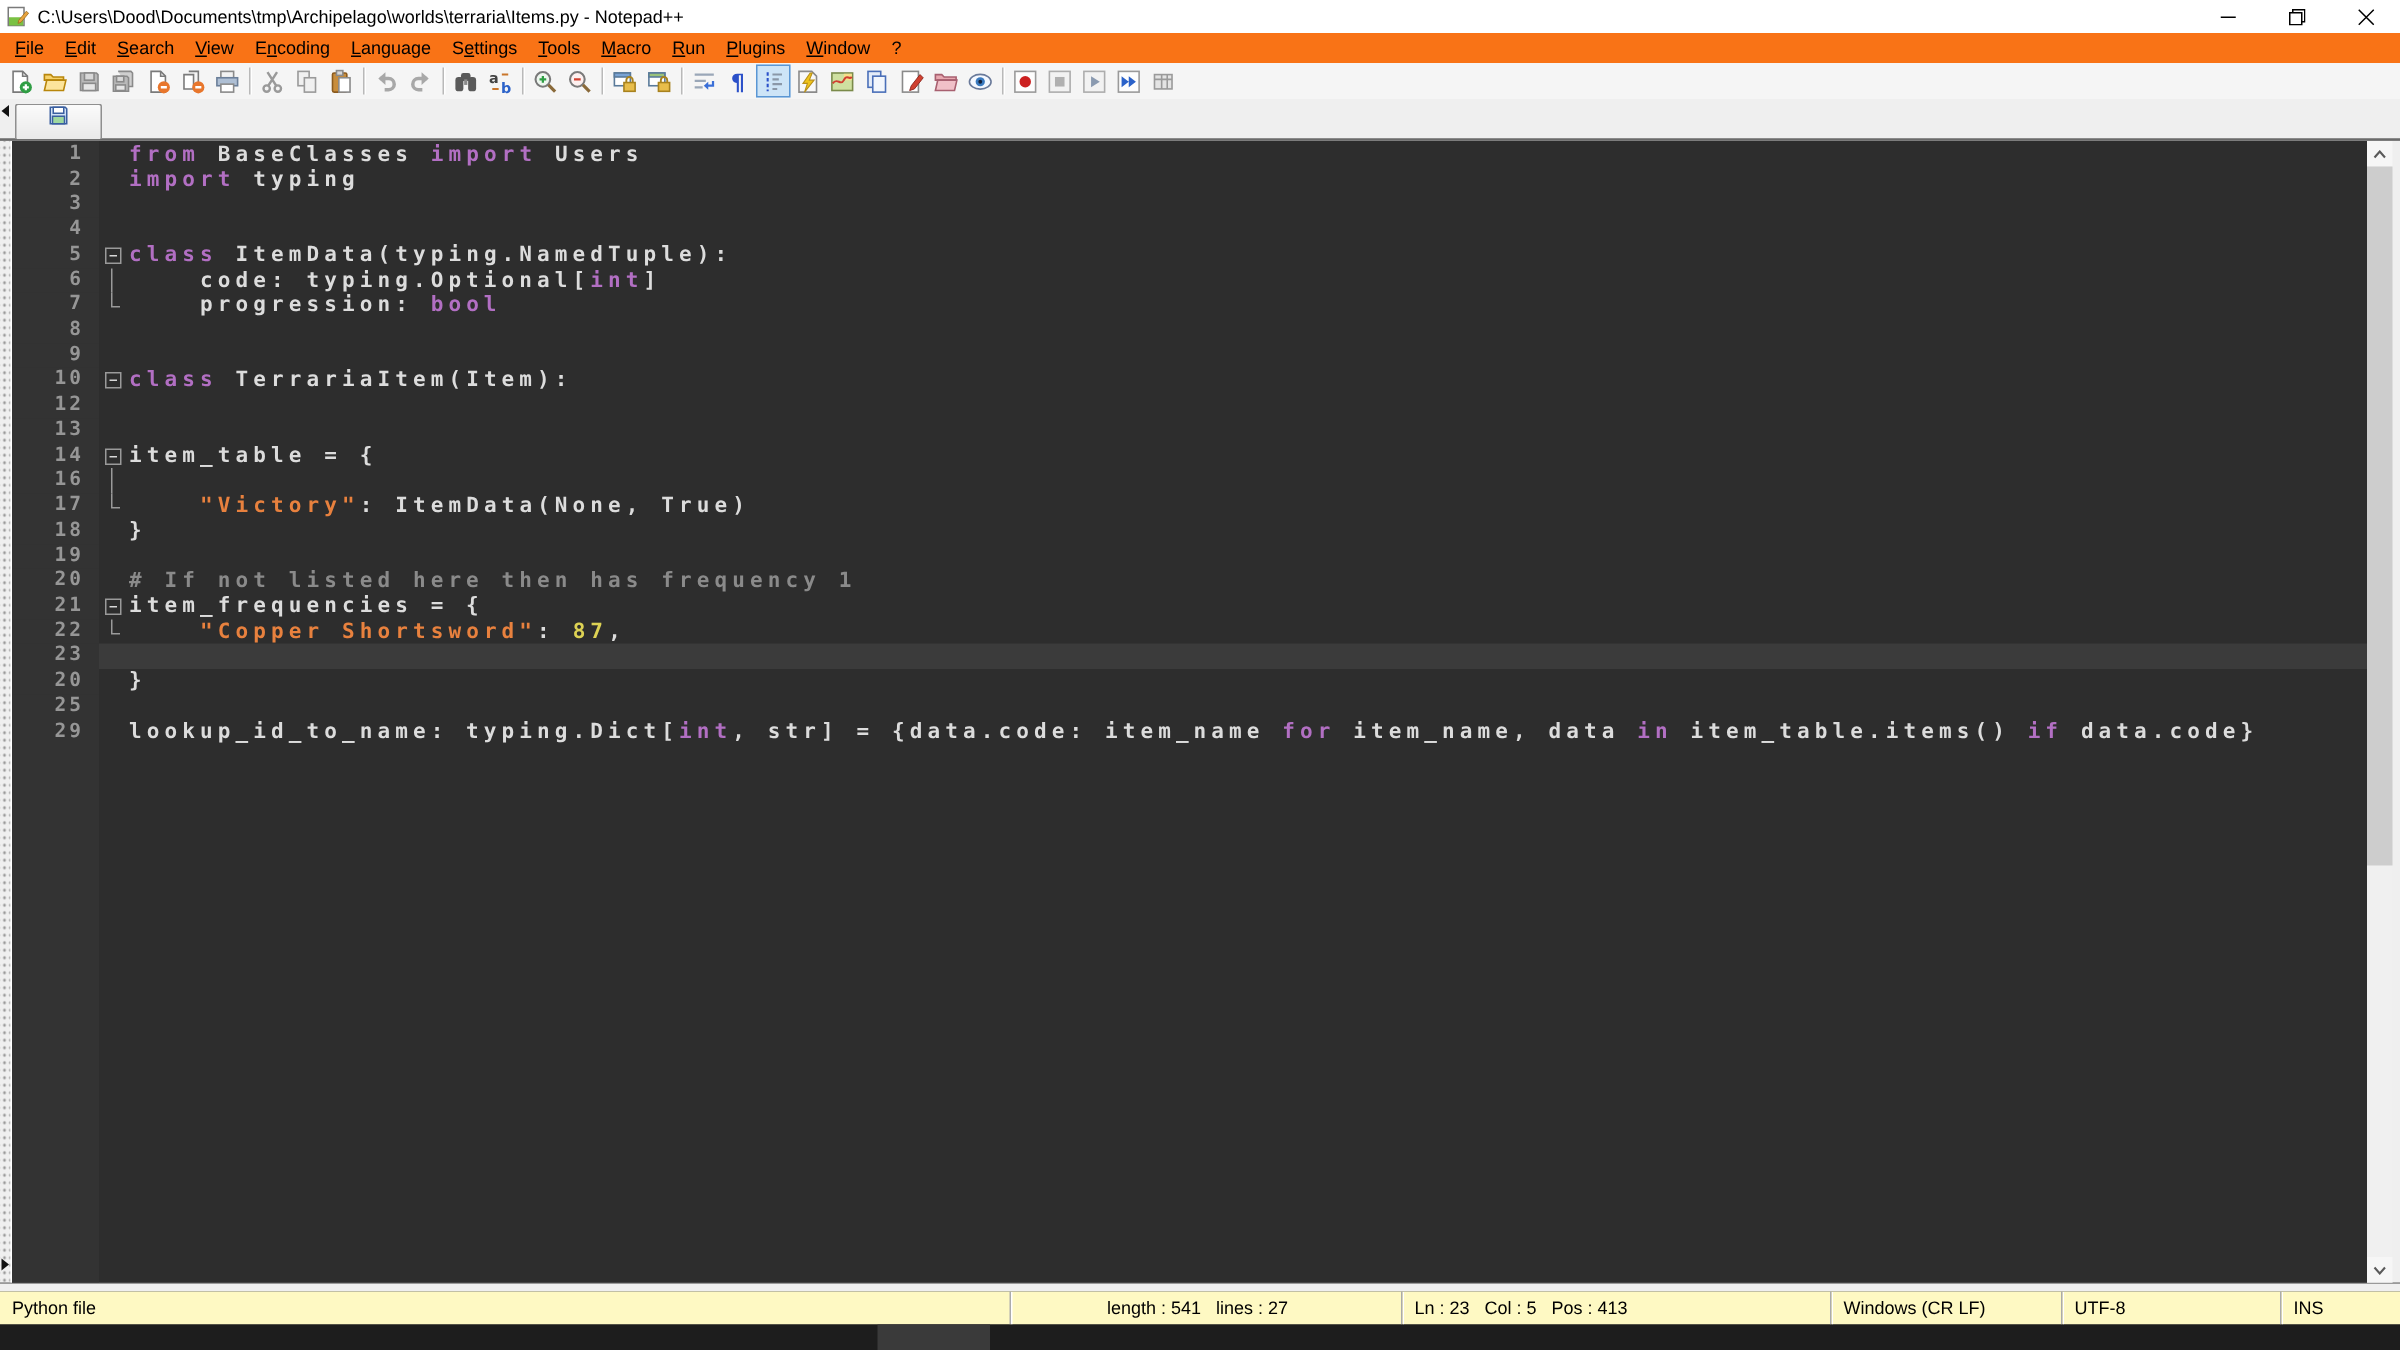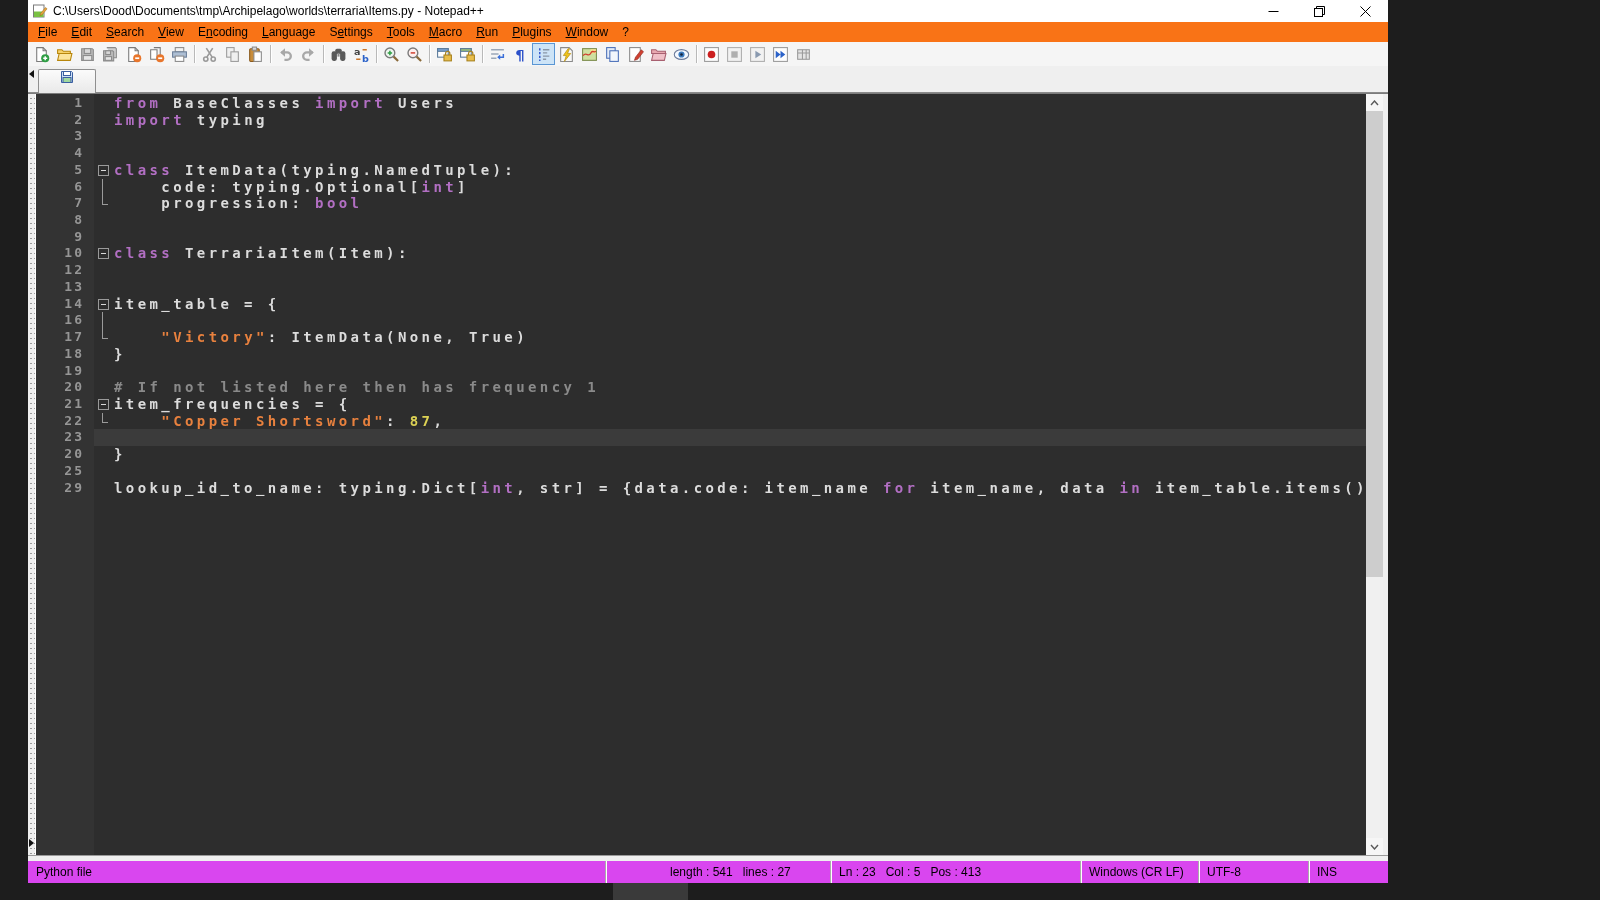--- a/index.html
+++ b/index.html
@@ -1,18 +1,18 @@
 <!DOCTYPE html>
 <html style="--background: #2d2d2d; --gutter_bg: #333333; --current_line: #3b3b3b; --text: #dcdcdc; --keyword: #b26fc3; --string: #e8813e; --number: #ddd254; --comment: #8a8a8a; --line_number: #969696;"><head>
 <meta charset="utf-8">
 <style>
   * { margin:0; padding:0; box-sizing:border-box; }
   html,body { width:1600px; height:900px; overflow:hidden; background:#1d1d1d;
               font-family:"Liberation Sans", sans-serif; }
-  .window { width:1388px; height:900px; display:flex; flex-direction:column;padding-left:28px; }
+  .window { width:1600px; height:900px; display:flex; flex-direction:column; }
 
   
   .titlebar { height:22px; background:#ffffff; display:flex; align-items:center; flex:none; }
   .app-icon { width:16px; height:16px; margin:0 5px 0 4px; flex:none; }
   .title-text { font-size:12px; color:#000; white-space:nowrap; }
   .win-btns { margin-left:auto; display:flex; height:100%; }
   .win-btn { width:46px; height:100%; display:flex; align-items:center; justify-content:center; }
 
   
   .menubar { height:20px; background:#f97316; display:flex; align-items:center; padding-left:3px; flex:none; }
@@ -61,23 +61,23 @@
 
   
   .sb-zone { flex:none; width:22px; background:#efefef; display:flex; }
   .sbar { width:17px; height:100%; position:relative; background:#f0f0f0; }
   .sb-btn { position:absolute; left:0; width:17px; height:17px; background:#f6f6f6; display:flex; align-items:center; justify-content:center; }
   .sb-btn.up { top:0; } .sb-btn.down { bottom:0; }
   .sb-thumb { position:absolute; left:0; top:17px; width:17px; height:466px; background:#cdcdcd; }
 
   
   .gap-strip { flex:none; height:6px; background:#efefef; border-top:1px solid #9a9a9a; }
-  .statusbar { flex:none; height:22px; background:#d946ef; display:flex; align-items:center; font-size:12px; color:#000; }
+  .statusbar { flex:none; height:22px; background:#fef9c3; display:flex; align-items:center; font-size:12px; color:#000; }
   .seg { height:100%; display:flex; align-items:center; white-space:pre; padding-left:8px; }
-  .seg + .seg { border-left:1px solid #ababab; box-shadow:inset 1px 0 0 #ffffff; }
+  .seg + .seg { border-left:1px solid #ababab; box-shadow:inset 1px 0 0 #ffffff;margin-left:36px; }
   .seg1 { flex:1; } .seg2 { flex:none; width:225px; padding-left:64px; } .seg3 { flex:none; width:250px; }
   .seg4 { flex:none; width:118px; } .seg5 { flex:none; width:110px; } .seg6 { flex:none; width:80px;text-align:right; }
 
   .bottom-strip { flex:1; background:#1d1d1d; position:relative; }
   .bottom-block { position:absolute; left:585px; top:0; bottom:0; width:75px; background:#3a3a3a; }
 </style>
 </head>
 <body>
 
 <div class="window">

